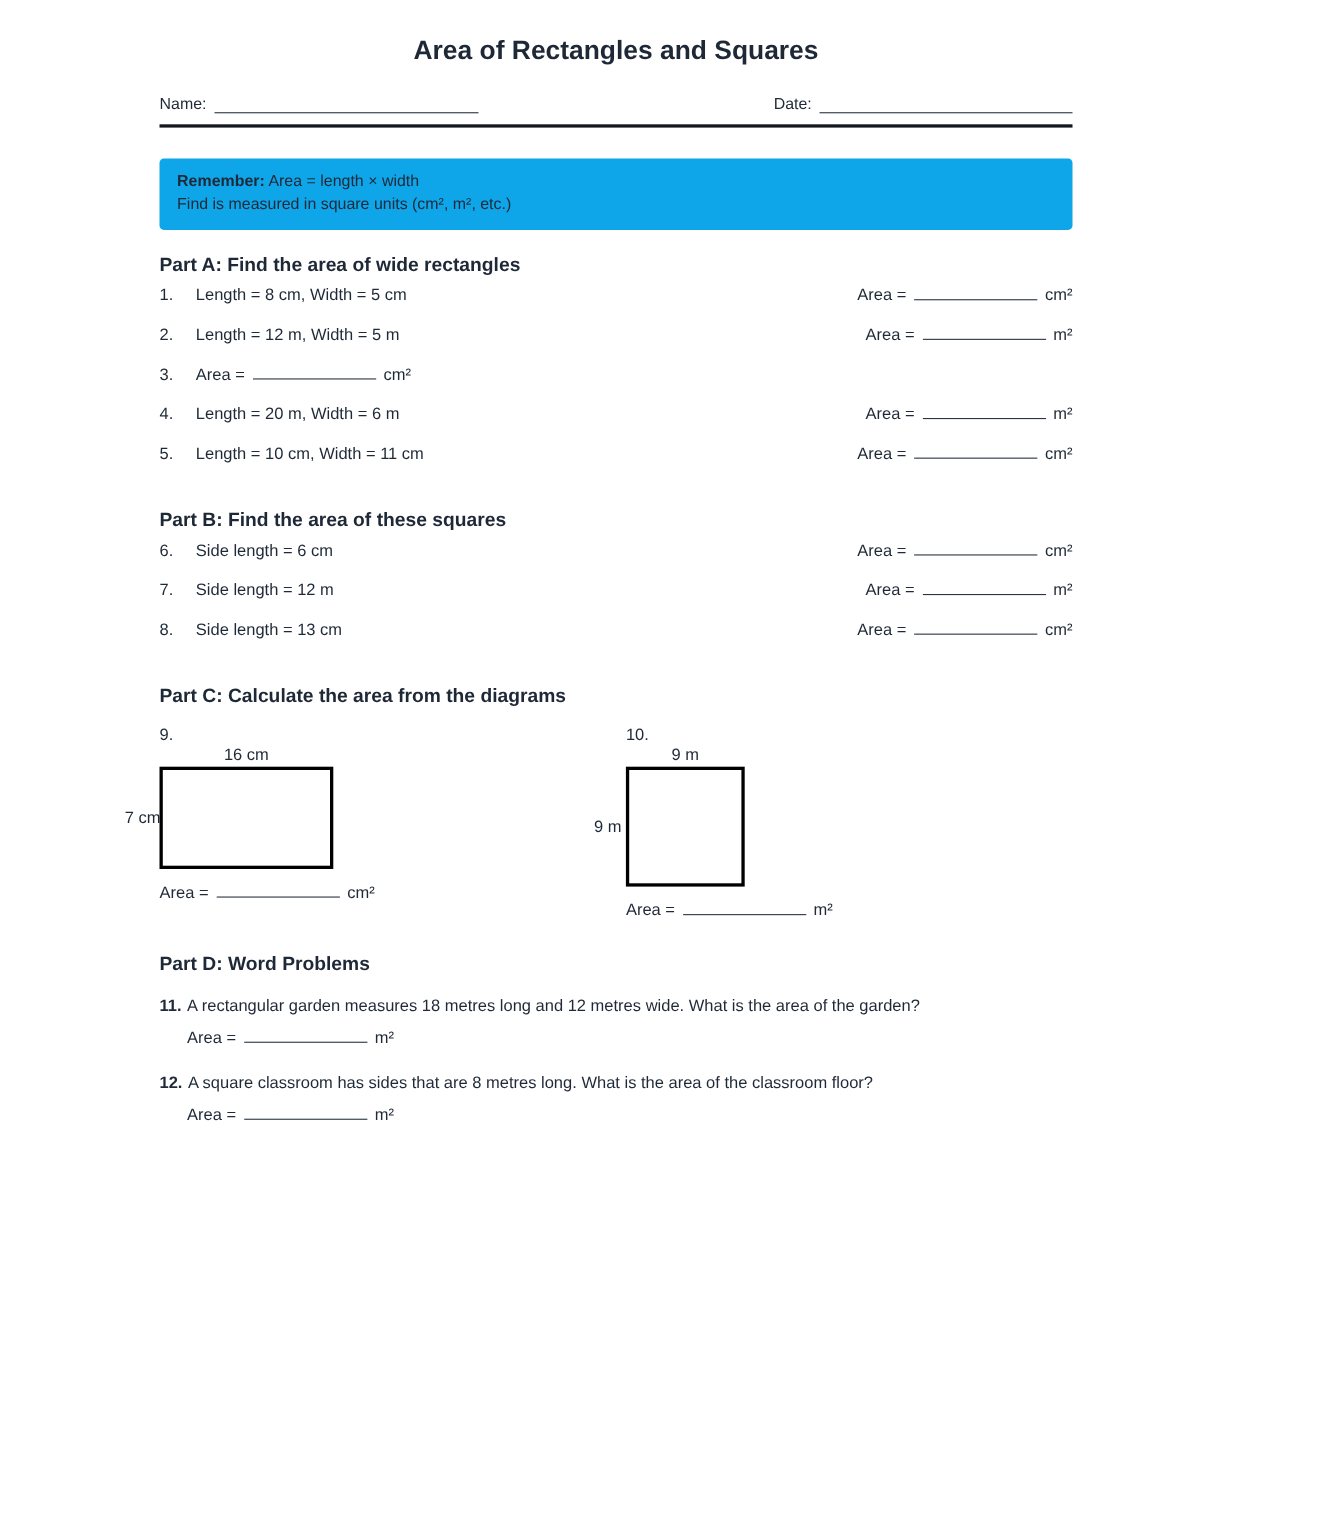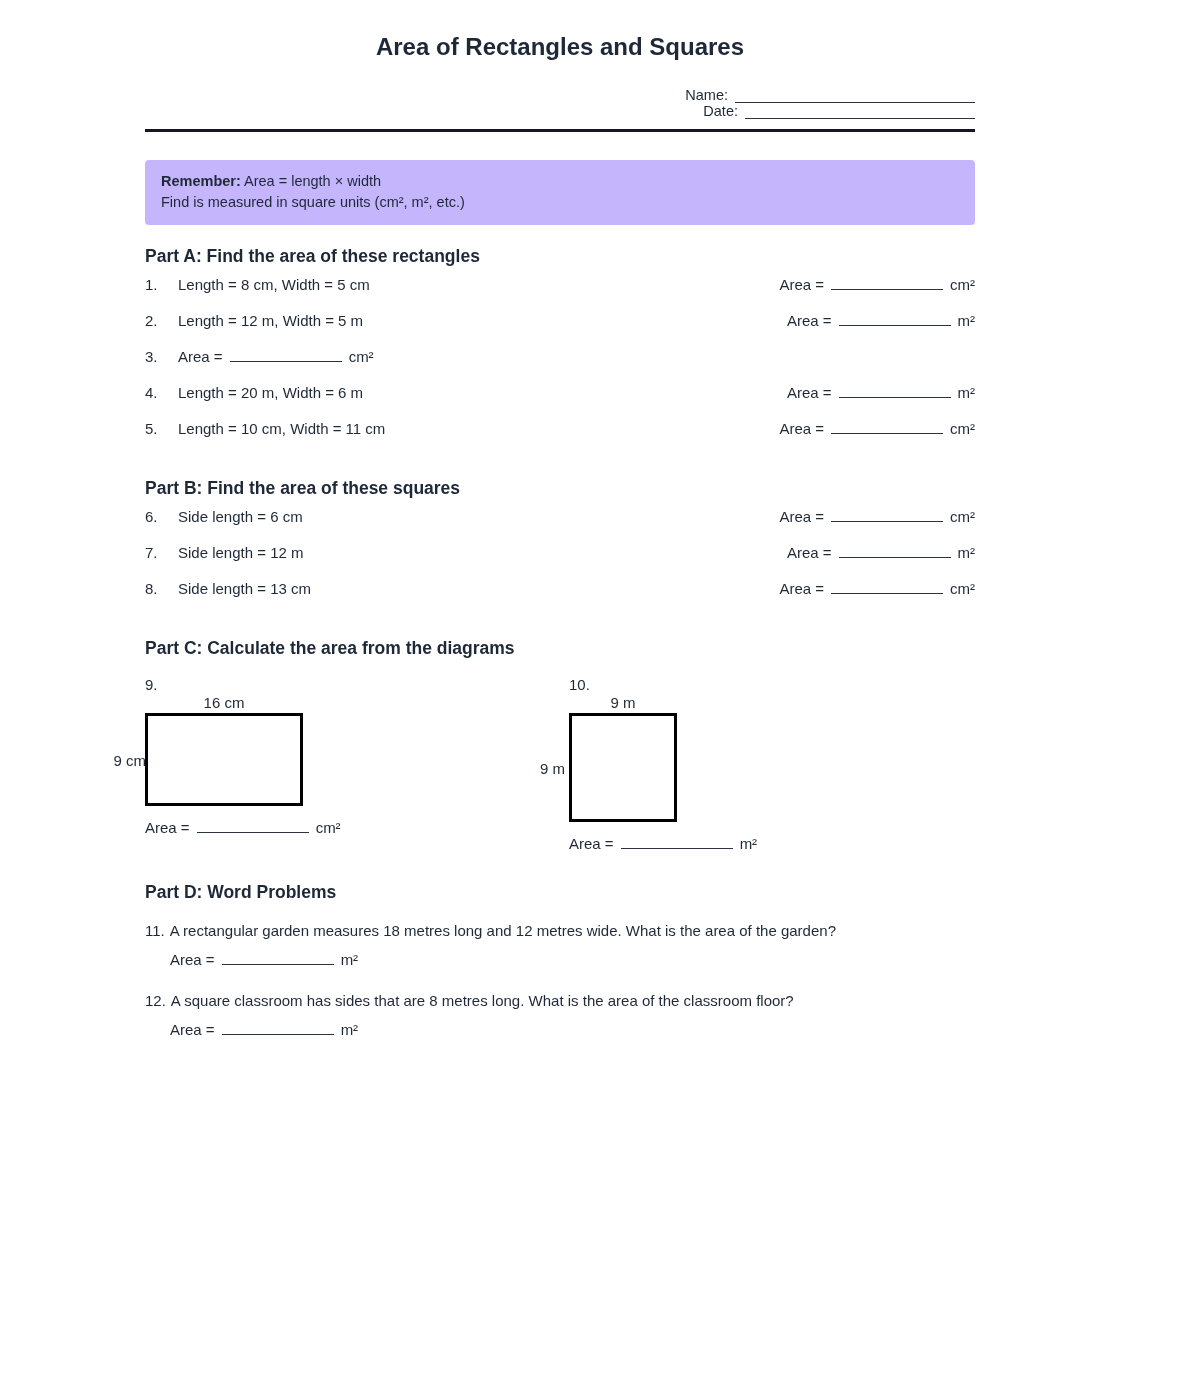--- a/index.html
+++ b/index.html
@@ -28,33 +28,32 @@
     line-height: 28px;
   }
   .name-date-row {
     display: flex;
     justify-content: space-between;
     align-items: flex-end;
     margin-top: 26px;
     padding-bottom: 10px;
     border-bottom: 3px solid #15191f;
     font-size: 14.5px;
-    flex-direction: column;
   }
   .field { display: flex; align-items: flex-end; gap: 7px; }
   .blank {
     display: inline-block;
     border-bottom: 1.5px solid #2a3342;
     height: 13px;
   }
   .name-blank { width: 240px; }
   .date-blank { width: 230px; }
   .remember-box {
     margin-top: 28px;
-    background: #c4b5fd;
+    background: #0ea5e9;
     border-radius: 4px;
     padding: 11px 16px 12px 16px;
     font-size: 14.5px;
     line-height: 21px;
   }
   .section-heading {
     margin-top: 20px;
     font-size: 17.5px;
     font-weight: bold;
     line-height: 22px;
@@ -104,21 +103,21 @@
     margin-right: 2px;
     white-space: nowrap;
   }
   .side-label-2 { margin-right: 7px; }
   .diagram-area { display: flex; align-items: baseline; gap: 7px; margin-top: 13px; white-space: nowrap; }
 
   
   .heading-d { margin-top: 29px; }
   .problem { margin-top: 19px; font-size: 15px; line-height: 17px; }
   .problem-2 { margin-top: 24px; }
-  .problem-num { font-weight: normal; margin-right: 5px; }
+  .problem-num { font-weight: bold; margin-right: 5px; }
   .problem-area {
     display: flex;
     align-items: baseline;
     gap: 7px;
     margin-top: 12px;
     margin-left: 25px;
     font-size: 15px;
     white-space: nowrap;
   }
 </style>
@@ -142,21 +141,21 @@
     </div>
 
     <div class="remember-box">
       <div>
         <strong>Remember:</strong>
         <span>Area = length × width</span>
       </div>
       <div>Find is measured in square units (cm², m², etc.)</div>
     </div>
 
-    <div class="section-heading">Part A: Find the area of these rectangles</div>
+    <div class="section-heading">Part A: Find the area of wide rectangles</div>
     <div class="qlist">
       <div class="qrow">
         <span class="qnum">1.</span>
         <span class="qtext">Length = 8 cm, Width = 5 cm</span>
         <span class="answer">
           <span>Area =</span>
           <span class="answer-blank"></span>
           <span>cm²</span>
         </span>
       </div>
@@ -229,21 +228,21 @@
     </div>
 
     <div class="section-heading gap-c">Part C: Calculate the area from the diagrams</div>
     <div class="diagrams">
 
       <div class="diagram-col diagram-col-1">
         <div class="diagram-num">9.</div>
         <div class="diagram-wrap">
           <div class="top-label top-label-1">16 cm</div>
           <div class="rect rect-1">
-            <span class="side-label">9 cm</span>
+            <span class="side-label">7 cm</span>
           </div>
         </div>
         <div class="diagram-area">
           <span>Area =</span>
           <span class="answer-blank"></span>
           <span>cm²</span>
         </div>
       </div>
 
       <div class="diagram-col">

